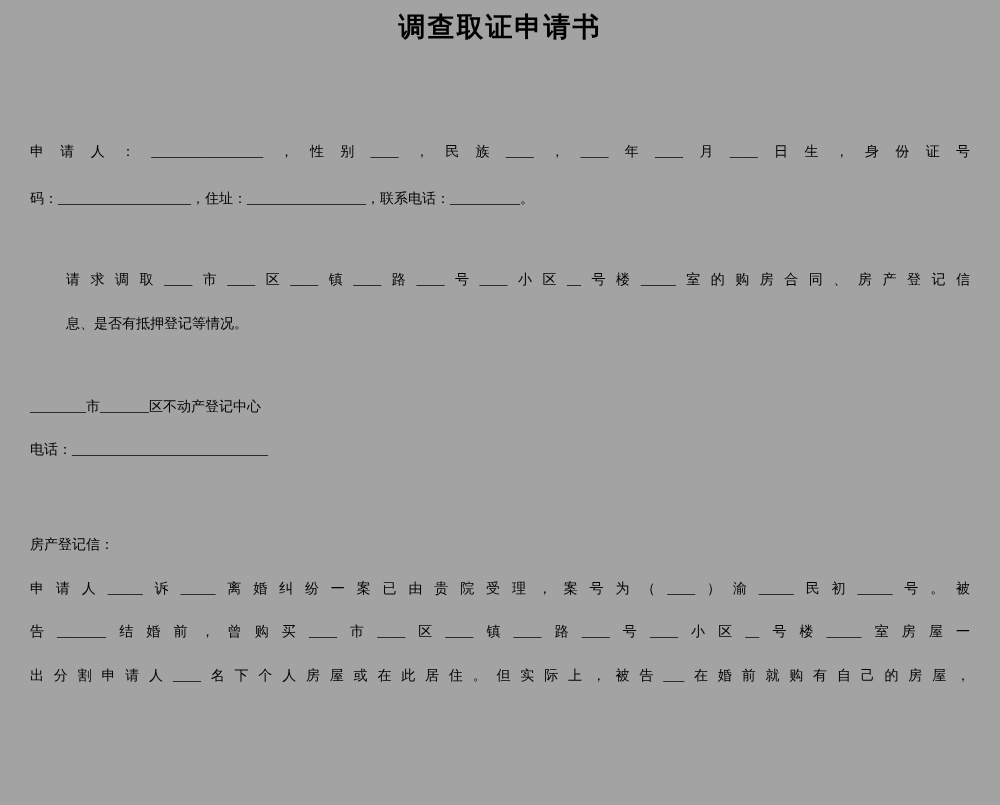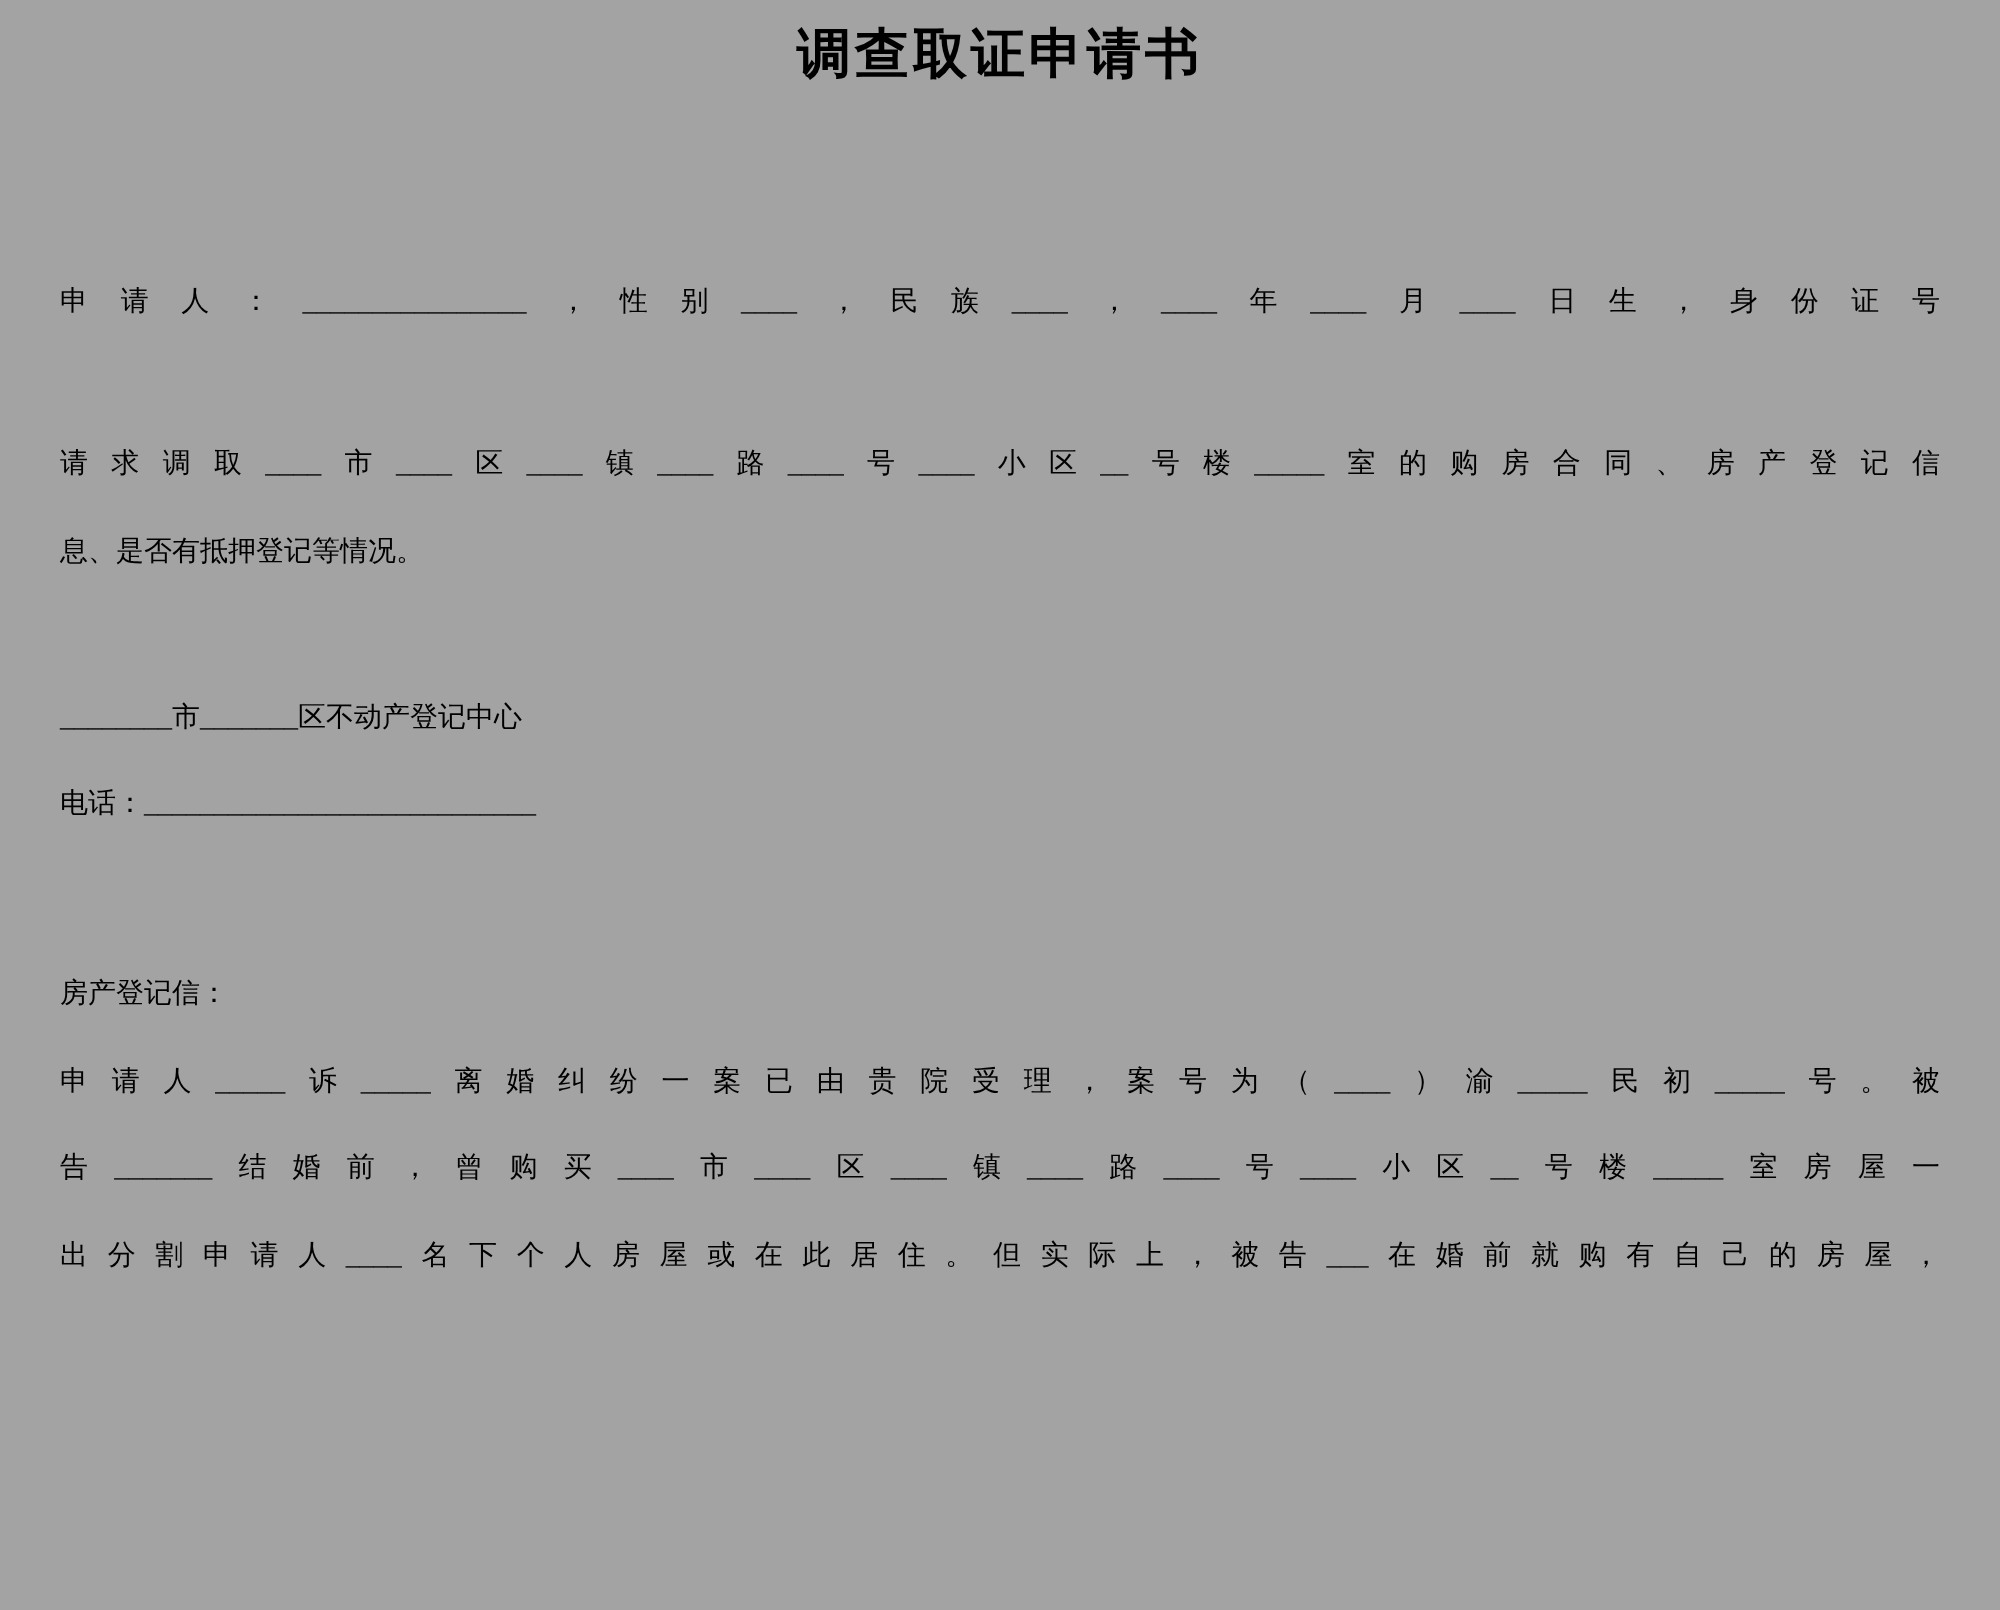--- a/index.html
+++ b/index.html
@@ -38,39 +38,41 @@
   .just {
     text-align: justify;
     text-align-last: justify;
   }
   .p-applicant {
     margin-top: 80px;
     line-height: 47px;
   }
   .p-request {
     margin-top: 36px;
+    margin-left: 36px;
   }
   .p-agency {
     margin-top: 39px;
     line-height: 43px;
   }
   .p-facts {
     margin-top: 52px;
     line-height: 43.5px;
   }
 </style>
 </head>
 <body>
 
 <div class="page">
 
   <h1 class="title">调查取证申请书</h1>
 
   <p class="para p-applicant">
     <span class="line just">申请人：________________，性别____，民族____，____年____月____日生，身份证号</span>
+    <span class="line">码：___________________，住址：_________________，联系电话：__________。</span>
   </p>
 
   <p class="para p-request">
     <span class="line just">请求调取____市____区____镇____路____号____小区__号楼_____室的购房合同、房产登记信</span>
     <span class="line">息、是否有抵押登记等情况。</span>
   </p>
 
   <p class="para p-agency">
     <span class="line">________市_______区不动产登记中心</span>
     <span class="line">电话：____________________________</span>

